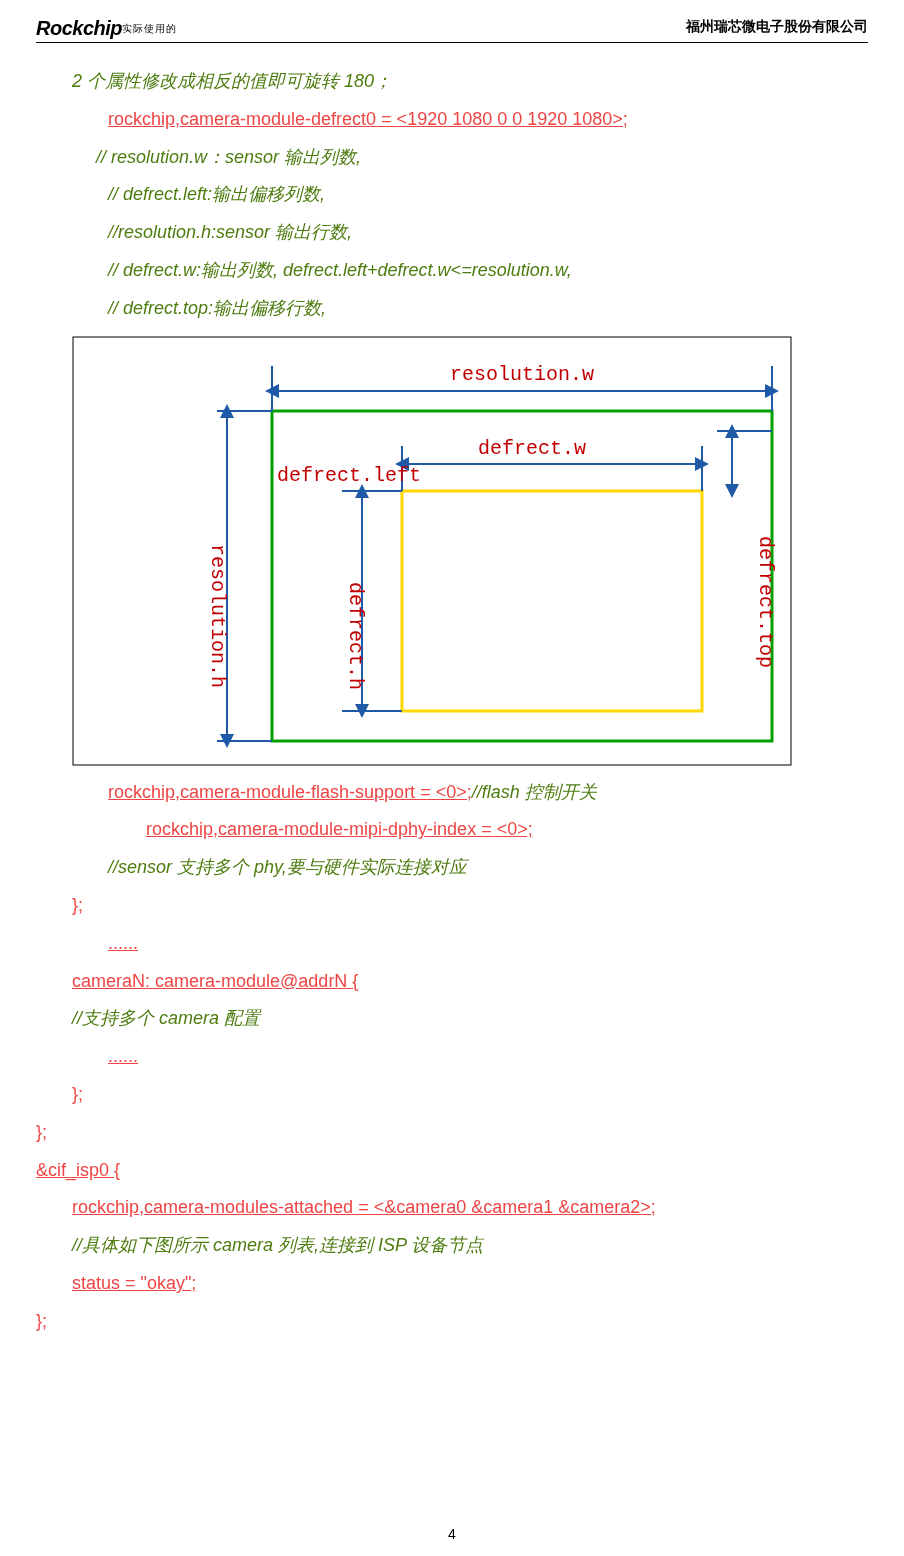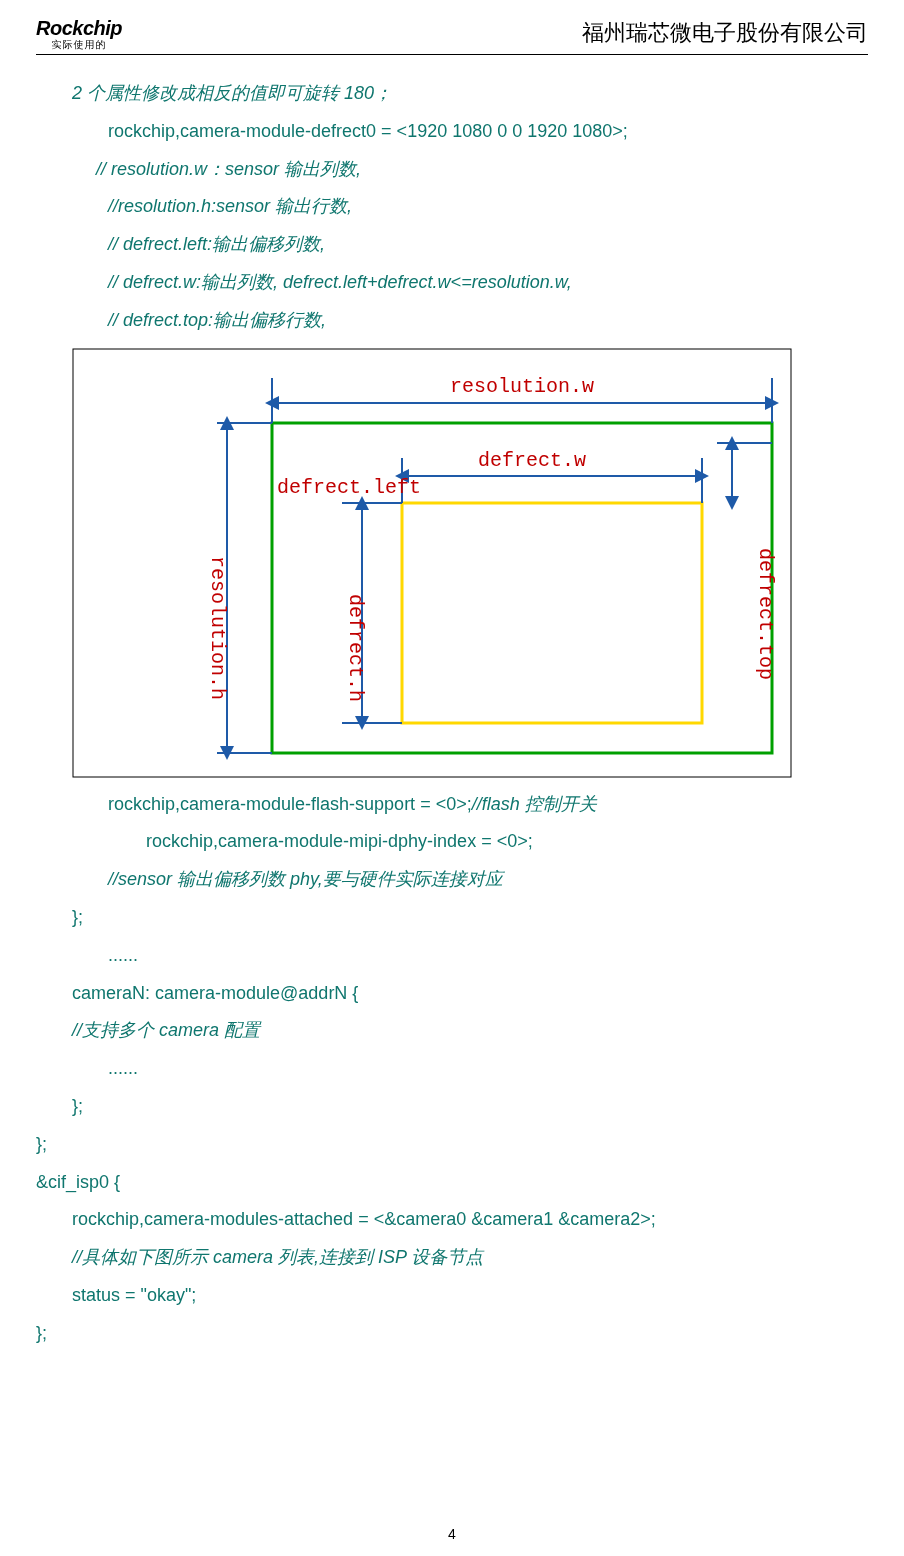--- a/index.html
+++ b/index.html
@@ -19,49 +19,50 @@
   .header-row {
     display: flex;
     justify-content: space-between;
     align-items: flex-start;
     border-bottom: 1.5px solid #000;
     padding-bottom: 4px;
     margin-bottom: 20px;
   }
   .logo-block {
     display: flex;
-    flex-direction: column;
     align-items: center;
     line-height: 1;
   }
   .logo-main {
     font-weight: bold;
     font-style: italic;
     font-size: 20px;
     letter-spacing: -0.5px;
   }
   .logo-sub {
     font-size: 10px;
     letter-spacing: 1px;
     margin-top: 2px;
   }
   .company {
-    font-size: 22px;
+    font-size: 14px;
     font-family: "SimSun", serif;
+    font-weight: bold;
   }
   .content {
     font-size: 18px;
     line-height: 2.1;
   }
   .red-italic {
-    color: #0f766e;
+    color: #4d7c0f;
     font-style: italic;
   }
   .black {
-    color: #0f766e;
+    color: #ef4444;
+    text-decoration: underline;
   }
   .indent1 { padding-left: 36px; }
   .indent2 { padding-left: 72px; }
   .indent0 { padding-left: 0; }
   .diagram-wrap {
     margin: 8px 0 8px 36px;
     width: 756px;
   }
   .pagenum {
     position: absolute;
@@ -83,22 +84,22 @@
       <span class="logo-main">Rockchip</span>
       <span class="logo-sub">实际使用的</span>
     </div>
     <div class="company">福州瑞芯微电子股份有限公司</div>
   </div>
 
   <div class="content">
     <div class="indent1 red-italic">2 个属性修改成相反的值即可旋转 180；</div>
     <div class="indent2 black">rockchip,camera-module-defrect0 = &lt;1920 1080 0 0 1920 1080&gt;;</div>
     <div class="red-italic" style="padding-left:60px">// resolution.w：sensor 输出列数,</div>
+    <div class="indent2 red-italic">// defrect.left:输出偏移列数,</div>
     <div class="indent2 red-italic">//resolution.h:sensor 输出行数,</div>
-    <div class="indent2 red-italic">// defrect.left:输出偏移列数,</div>
     <div class="indent2 red-italic">// defrect.w:输出列数, defrect.left+defrect.w&lt;=resolution.w,</div>
     <div class="indent2 red-italic">// defrect.top:输出偏移行数,</div>
 
     <div class="diagram-wrap">
       <svg width="720" height="430" viewBox="0 0 720 430">
 
         <rect x="1" y="1" width="718" height="428" fill="none" stroke="#000" stroke-width="1"></rect>
 
         <rect x="200" y="75" width="500" height="330" fill="none" stroke="#00a000" stroke-width="3"></rect>
 
@@ -135,21 +136,21 @@
         <line x1="270" y1="375" x2="330" y2="375" stroke="#1e5aa8" stroke-width="2"></line>
         <line x1="290" y1="155" x2="290" y2="375" stroke="#1e5aa8" stroke-width="2" marker-start="url(#ah)" marker-end="url(#ah)"></line>
         <text x="278" y="300" text-anchor="middle" fill="#c00000" font-family="Courier New, monospace" font-size="20" transform="rotate(90 278 300)">defrect.h</text>
       </svg>
     </div>
 
     <div class="indent2">
       <span class="black">rockchip,camera-module-flash-support = &lt;0&gt;;</span><span class="red-italic">//flash  控制开关</span>
     </div>
     <div class="black" style="padding-left:110px">rockchip,camera-module-mipi-dphy-index = &lt;0&gt;;</div>
-    <div class="indent2 red-italic">//sensor 输出偏移列数 phy,要与硬件实际连接对应</div>
+    <div class="indent2 red-italic">//sensor 支持多个 phy,要与硬件实际连接对应</div>
     <div class="indent1 black">};</div>
     <div class="indent2 black">......</div>
     <div class="indent1 black">cameraN: camera-module@addrN {</div>
     <div class="indent1 red-italic">//支持多个 camera 配置</div>
     <div class="indent2 black">......</div>
     <div class="indent1 black">};</div>
     <div class="indent0 black">};</div>
     <div class="indent0 black">&amp;cif_isp0 {</div>
     <div class="indent1 black">rockchip,camera-modules-attached = &lt;&amp;camera0 &amp;camera1 &amp;camera2&gt;;</div>
     <div class="indent1 red-italic">//具体如下图所示 camera 列表,连接到 ISP 设备节点</div>

